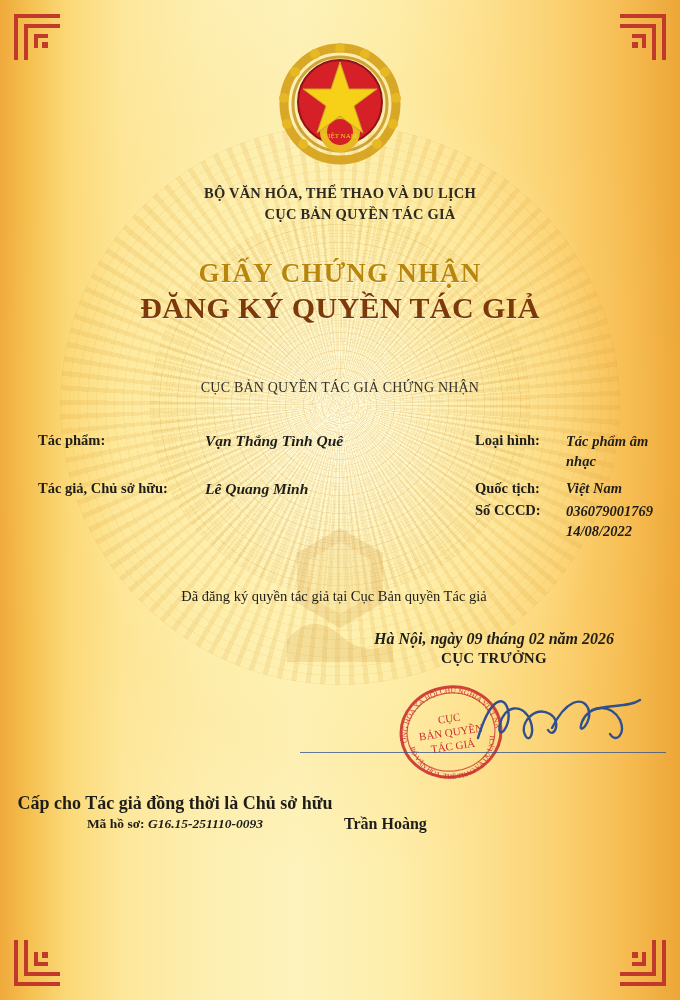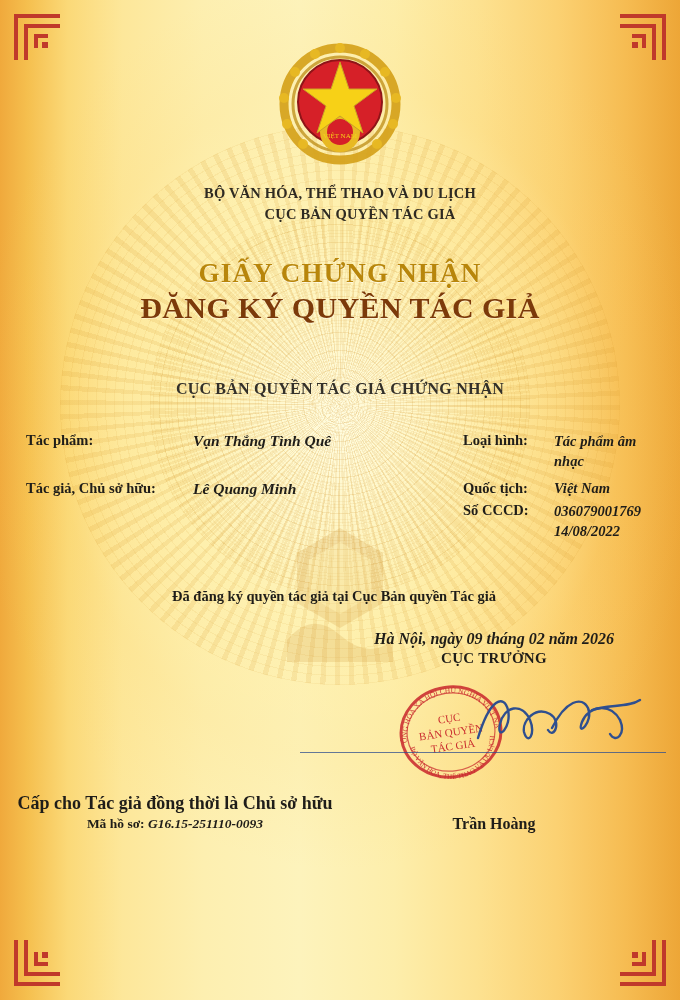--- a/index.html
+++ b/index.html
@@ -124,36 +124,37 @@
     font-weight: 700;
     color: #7c3a0a;
     text-shadow: 0 1px 0 rgba(255,255,255,0.4);
   }
 
   .certify {
     position: absolute;
     left: 0; right: 0;
     top: 380px;
     text-align: center;
-    font-size: 16px;
-    font-weight: 700;
+    font-size: 14px;
+    font-weight: 400;
     color: #33302a;
     letter-spacing: 0.2px;
   }
 
   .fields {
     position: absolute;
     left: 0; right: 0;
     top: 432px;
     height: 130px;
   }
   .fld {
     position: absolute;
     font-size: 14.5px;
     color: #1f1d19;
+    margin-left: 12px;
   }
   .lbl { font-weight: 700; }
   .val { font-weight: 700; font-style: italic; }
 
   .f-work-lbl   { left: 26px;  top: 0px; }
   .f-work-val   { left: 193px; top: 0px; font-size: 15.5px; }
   .f-type-lbl   { left: 463px; top: 0px; }
   .f-type-val   { left: 554px; top: 0px; width: 110px; line-height: 1.35; }
 
   .f-auth-lbl   { left: 26px;  top: 48px; }
@@ -163,21 +164,21 @@
   .f-nat-val    { left: 554px; top: 48px; }
   .f-cccd-lbl   { left: 463px; top: 70px; }
   .f-cccd-val   { left: 554px; top: 70px; line-height: 1.35; width: 118px; }
 
   .registered {
     position: absolute;
     left: 0; right: 12px;
     top: 588px;
     text-align: center;
     font-size: 14.5px;
-    font-weight: 700;
+    font-weight: 400;
     color: #1f1d19;
   }
 
   .place-date {
     position: absolute;
     right: 36px;
     top: 630px;
     text-align: center;
     width: 300px;
     font-size: 16px;
@@ -234,21 +235,21 @@
   .fl-1 { font-size: 15px; font-weight: 700; }
   .fl-2 { font-size: 18px; font-weight: 700; margin-top: 3px; }
   .fl-3 { font-size: 13.5px; font-weight: 700; margin-top: 2px; }
   .fl-3 i { font-style: italic; }
 
   .signer-name {
     position: absolute;
     right: 36px;
     top: 815px;
     width: 300px;
-    text-align: center;
+    text-align: left;
     font-size: 16px;
     font-weight: 700;
     color: #1f1d19;
   }
 
   .watermark-logo {
     position: absolute;
     left: 50%;
     top: 520px;
     margin-left: -83px;

